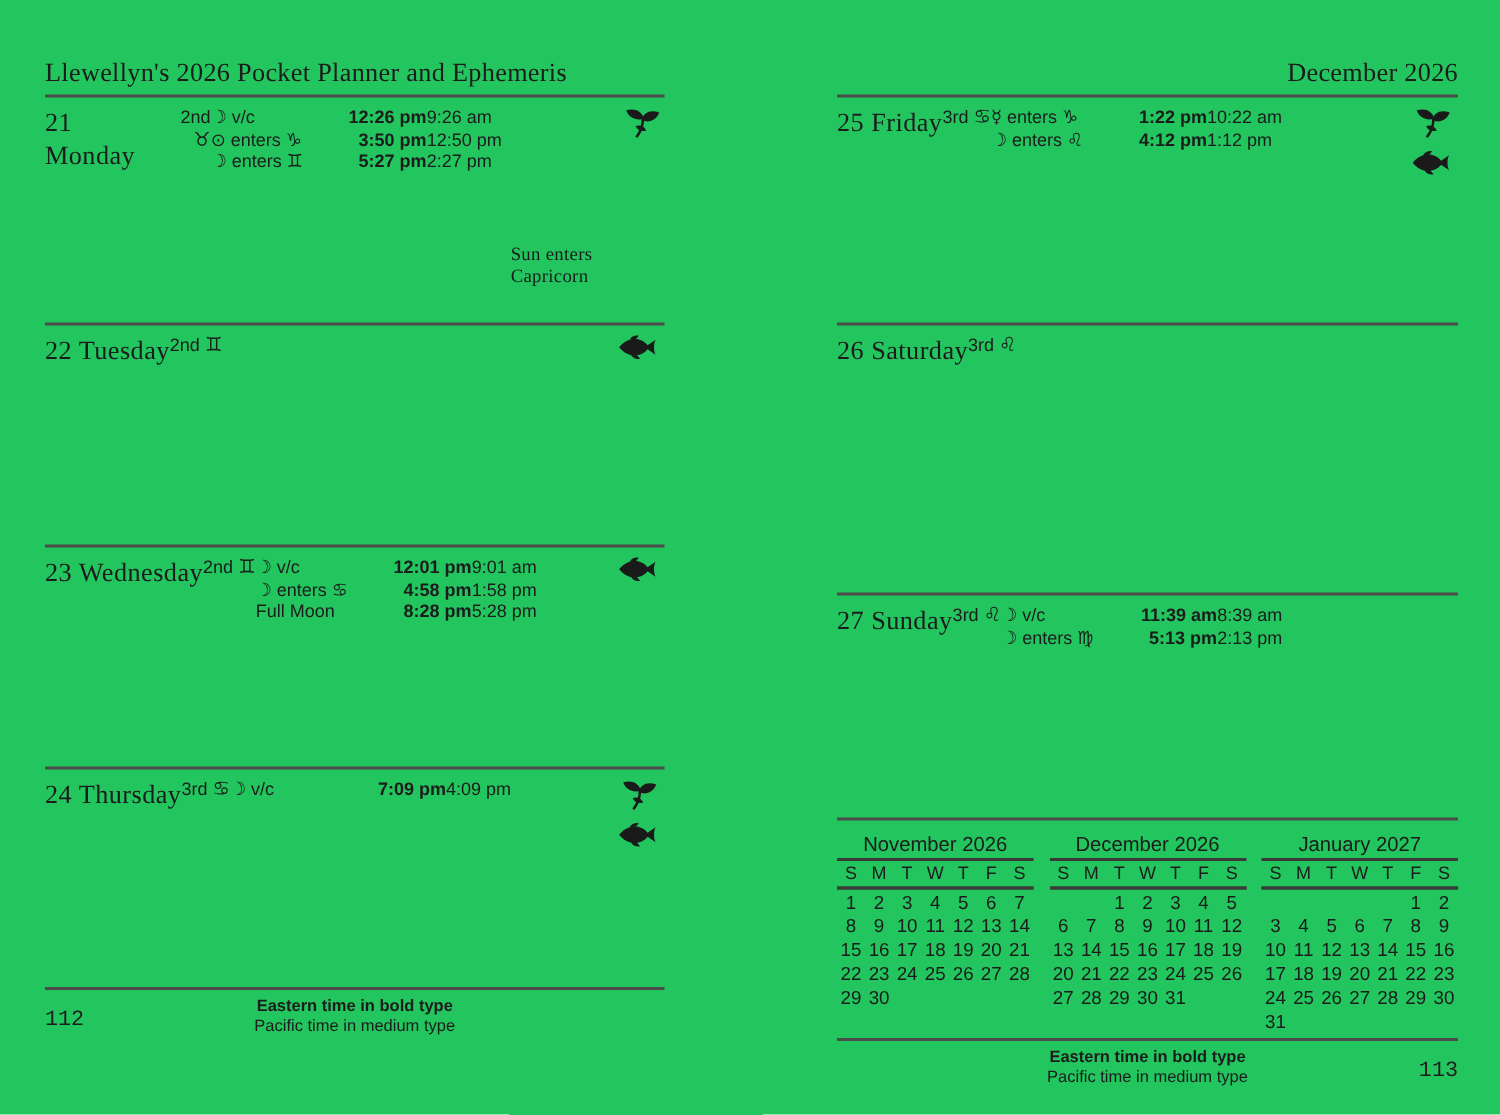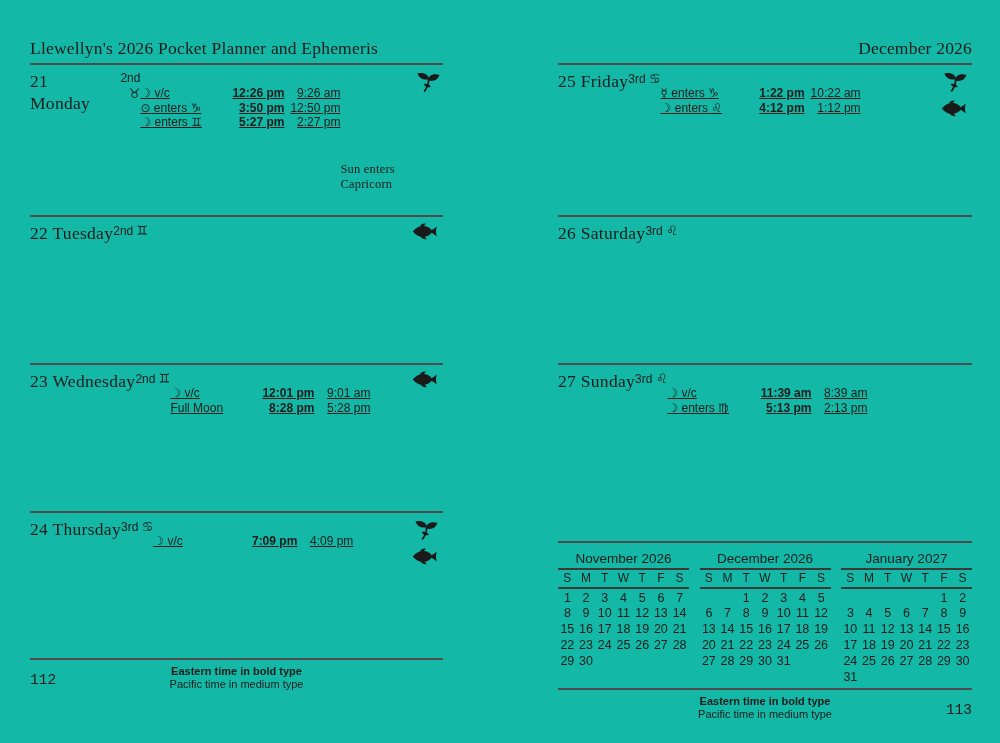--- a/index.html
+++ b/index.html
@@ -1,19 +1,19 @@
 <!DOCTYPE html>
 <html><head>
 <meta charset="utf-8">
 <style>
   * { margin:0; padding:0; box-sizing:border-box; }
   html,body { width:1000px; height:743px; background:#ffffff; overflow:hidden; }
   body { font-family:"Liberation Sans", sans-serif; color:#1c1c1c; }
 
-  .spread { position:relative; width:1000px; height:743px; background:#14b8a6; }
+  .spread { position:relative; width:1000px; height:743px; background:#22c55e; }
 
   .page { position:absolute; top:38px; display:flex; flex-direction:column; }
   .page-left  { left:30px;  width:413px; }
   .page-right { left:558px; width:414px; }
 
   .page-header {
     height:27px;
     font-family:"Liberation Serif","DejaVu Serif",serif;
     font-size:17.5px; letter-spacing:.2px;
     border-bottom:2px solid #4c4c4c;
@@ -23,25 +23,25 @@
 
   .day-sec { position:relative; display:flex; flex-direction:row; padding-top:5px; }
   .day-sec.ruled { border-top:2px solid #4c4c4c; }
 
   .day-title {
     font-family:"Liberation Serif","DejaVu Serif",serif;
     font-weight:400; font-size:17.5px; letter-spacing:.3px;
     line-height:22px;
   }
   .phase-line { font-size:12px; line-height:15px; margin-top:1px;text-align:right; }
-  .events { margin-top:16px;text-decoration:underline; }
+  .events { margin-top:1px; }
   .event-row { display:flex; font-size:12px; line-height:14.5px; }
   .ev-left { width:86px; }
   .ev-et { width:58px; text-align:right; font-weight:700; }
-  .ev-pt { width:56px; text-align:right; }
+  .ev-pt { width:56px; text-align:left; }
   .sym { font-family:"DejaVu Sans",sans-serif; font-size:12px; }
   .phase-line .sym { font-size:13px; }
 
   .day-note {
     margin-top:auto; padding-bottom:23px;
     font-family:"Liberation Serif","DejaVu Serif",serif;
     font-size:12.5px; letter-spacing:.2px;
   }
 
   .day-icons {
@@ -150,20 +150,25 @@
         <span>2nd</span>
         <span class="sym">♊</span>
       </div>
       <div class="events">
           <div class="event-row">
             <span class="ev-left"><span class="sym">☽</span> v/c</span>
             <span class="ev-et">12:01 pm</span>
             <span class="ev-pt">9:01 am</span>
           </div>
           <div class="event-row">
+            <span class="ev-left"><span class="sym">☽</span> enters <span class="sym">♋</span></span>
+            <span class="ev-et">4:58 pm</span>
+            <span class="ev-pt">1:58 pm</span>
+          </div>
+          <div class="event-row">
             <span class="ev-left">Full Moon</span>
             <span class="ev-et">8:28 pm</span>
             <span class="ev-pt">5:28 pm</span>
           </div>
         </div>
     </section>
 
     <section class="day-sec ruled" style="height:147px">
       <div class="day-icons">
           <span class="day-icon"><svg width="26" height="22" viewBox="0 0 26 22">
@@ -228,31 +233,31 @@
             <span class="ev-pt">10:22 am</span>
           </div>
           <div class="event-row">
             <span class="ev-left"><span class="sym">☽</span> enters <span class="sym">♌</span></span>
             <span class="ev-et">4:12 pm</span>
             <span class="ev-pt">1:12 pm</span>
           </div>
         </div>
     </section>
 
-    <section class="day-sec ruled" style="height:148px">
+    <section class="day-sec ruled" style="height:180px">
       <div class="day-icons"></div>
       <div class="day-title">26 Saturday</div>
       <div class="phase-line">
         <span>3rd</span>
         <span class="sym">♌</span>
       </div>
       <div class="events"></div>
     </section>
 
-    <section class="day-sec ruled" style="height:178px">
+    <section class="day-sec ruled" style="height:150px">
       <div class="day-icons"></div>
       <div class="day-title">27 Sunday</div>
       <div class="phase-line">
         <span>3rd</span>
         <span class="sym">♌</span>
       </div>
       <div class="events">
           <div class="event-row">
             <span class="ev-left"><span class="sym">☽</span> v/c</span>
             <span class="ev-et">11:39 am</span>

